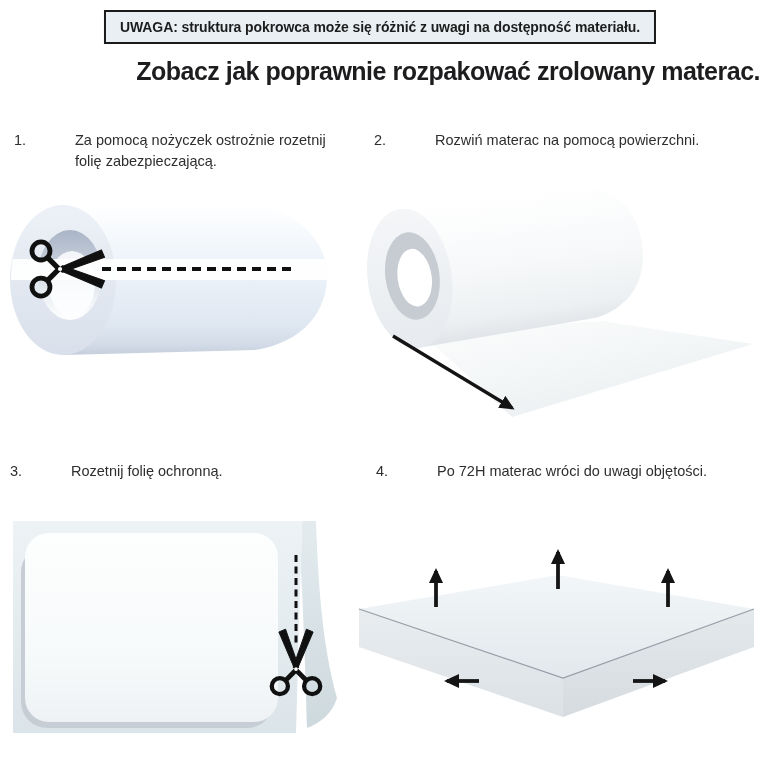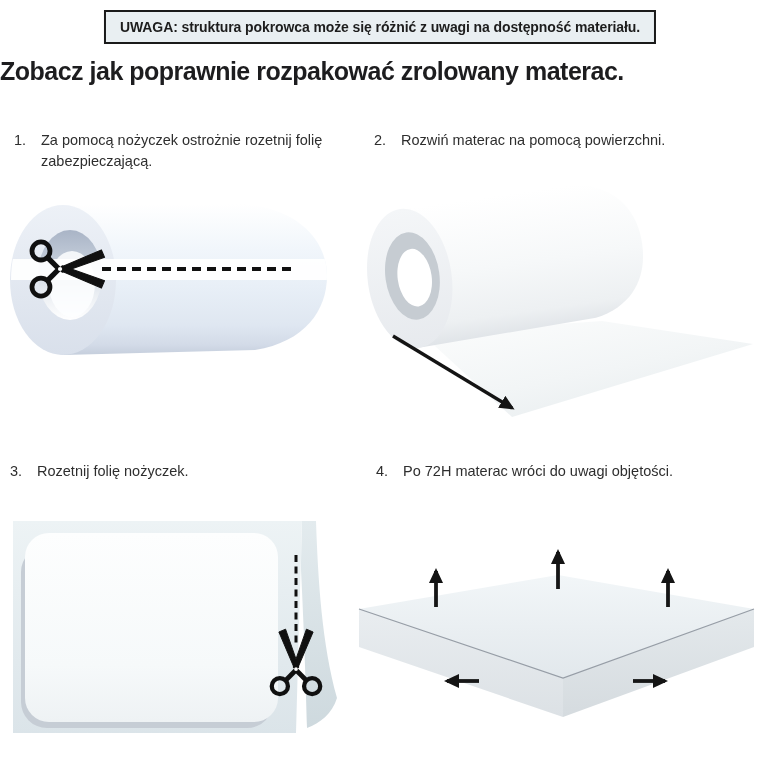--- a/index.html
+++ b/index.html
@@ -8,28 +8,28 @@
     font-family:"Liberation Sans",sans-serif;color:#2e2e2e;
   }
   .notice{
     position:absolute;top:10px;left:50%;transform:translateX(-50%);
     background:#e9eff2;border:2px solid #1a1a1a;
     padding:7px 14px;white-space:nowrap;
     font-size:14px;font-weight:700;color:#1d1d1d;letter-spacing:-0.1px;
   }
   .heading{
     position:absolute;top:57px;left:0;width:760px;margin:0;
-    text-align:left;font-size:25px;font-weight:700;color:#1d1d1f;letter-spacing:-0.5px;
+    text-align:right;font-size:25px;font-weight:700;color:#1d1d1f;letter-spacing:-0.5px;
   }
   .step-label{
     position:absolute;display:flex;align-items:flex-start;
     font-size:14.5px;line-height:21px;color:#2e2e2e;
   }
   .step-label .num{flex:0 0 27px;}
-  .step-label .txt{flex:1 1 auto;}
+  .step-label .txt{flex:1 1 auto;margin-left:34px;}
   #label-1{left:14px;top:130px;width:322px;}
   #label-2{left:374px;top:130px;width:384px;}
   #label-3{left:10px;top:461px;width:330px;}
   #label-4{left:376px;top:461px;width:382px;}
   .illu{position:absolute;display:block;}
   #illu-1{left:5px;top:192px;}
   #illu-2{left:362px;top:166px;}
   #illu-3{left:8px;top:510px;}
   #illu-4{left:358px;top:518px;}
 </style>
@@ -66,21 +66,21 @@
     <span class="txt">Za pomocą nożyczek ostrożnie rozetnij folię zabezpieczającą.</span>
   </div>
 
   <div class="step-label" id="label-2">
     <span class="num">2.</span>
     <span class="txt">Rozwiń materac na pomocą powierzchni.</span>
   </div>
 
   <div class="step-label" id="label-3">
     <span class="num">3.</span>
-    <span class="txt">Rozetnij folię nożyczek.</span>
+    <span class="txt">Rozetnij folię ochronną.</span>
   </div>
 
   <div class="step-label" id="label-4">
     <span class="num">4.</span>
     <span class="txt">Po 72H materac wróci do uwagi objętości.</span>
   </div>
 
   <svg class="illu" id="illu-1" width="330" height="170" viewBox="0 0 330 170">
     <defs>
       <linearGradient id="roll1body" x1="0" y1="0" x2="0" y2="1">

